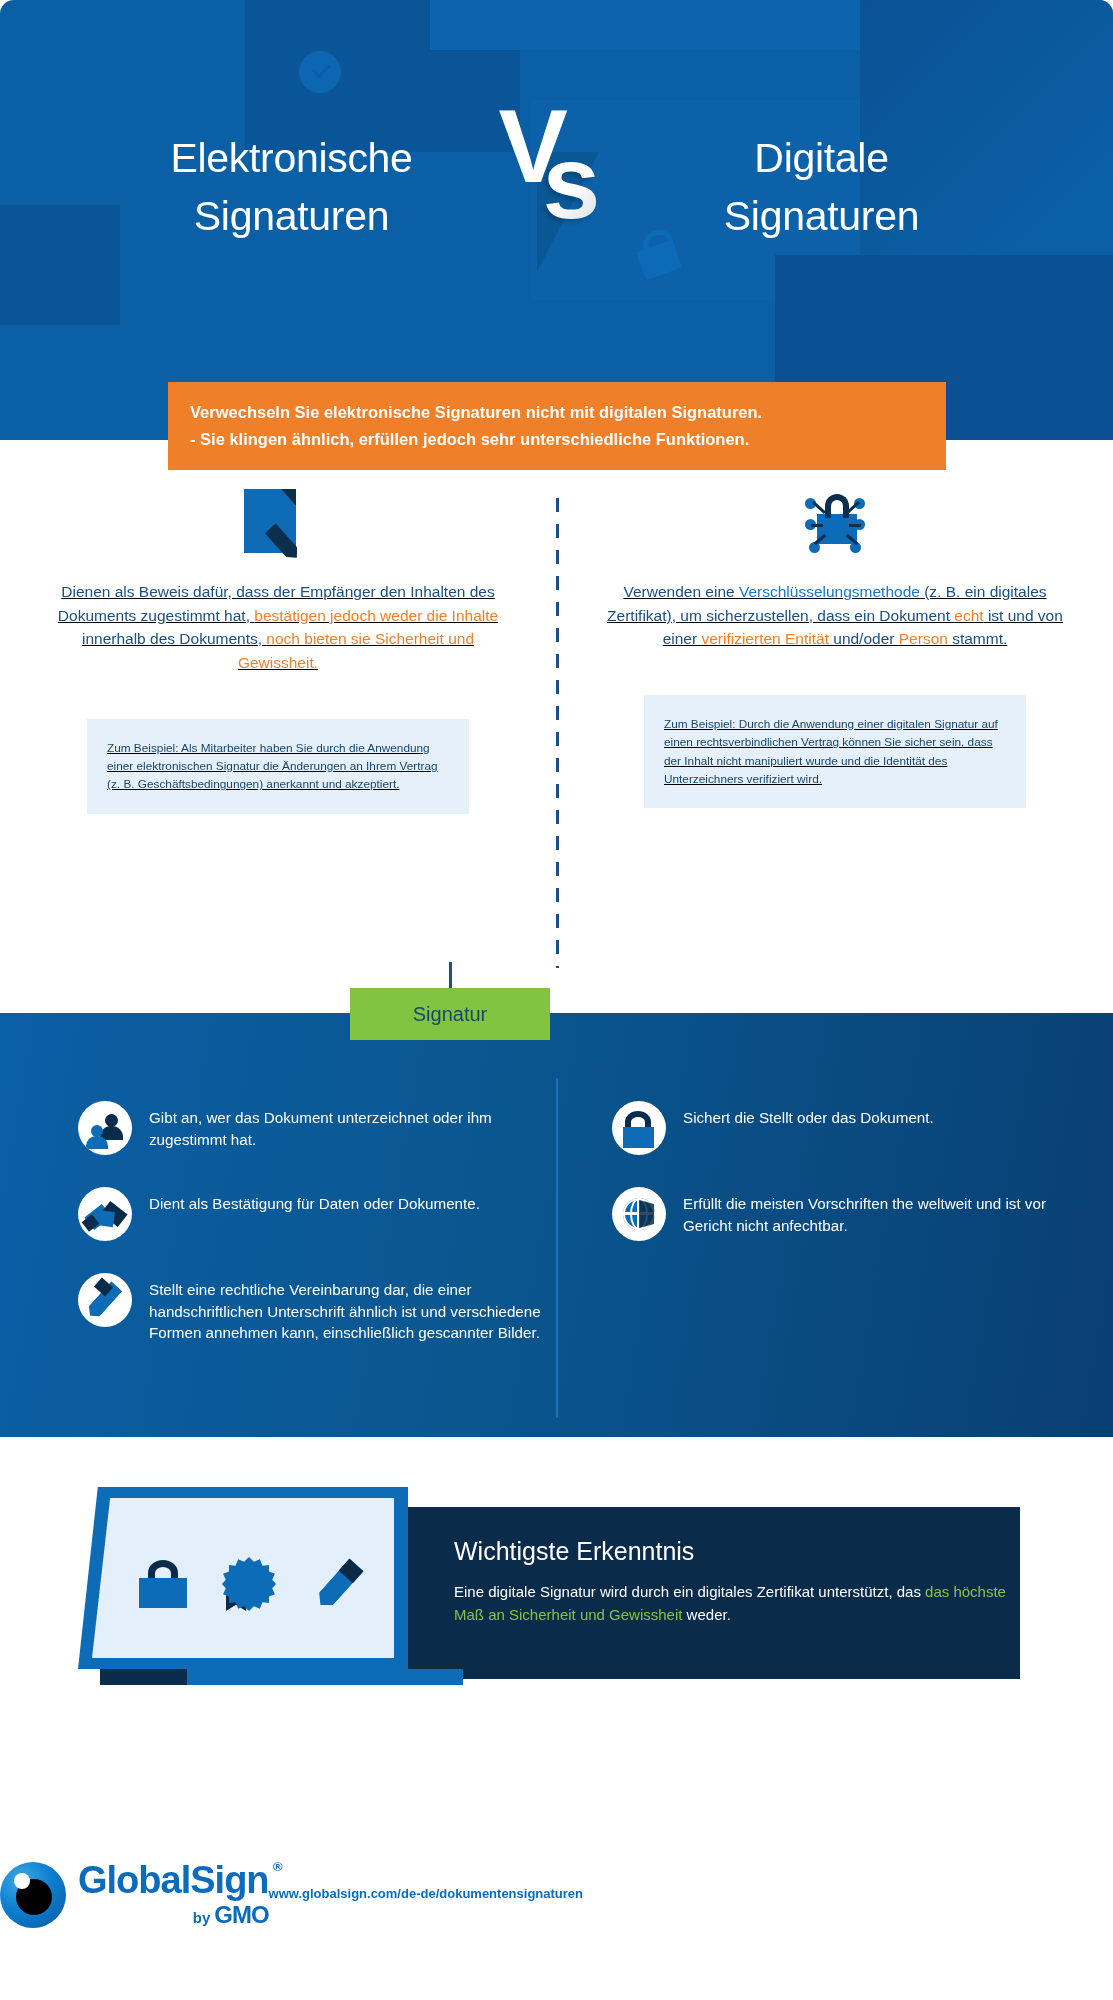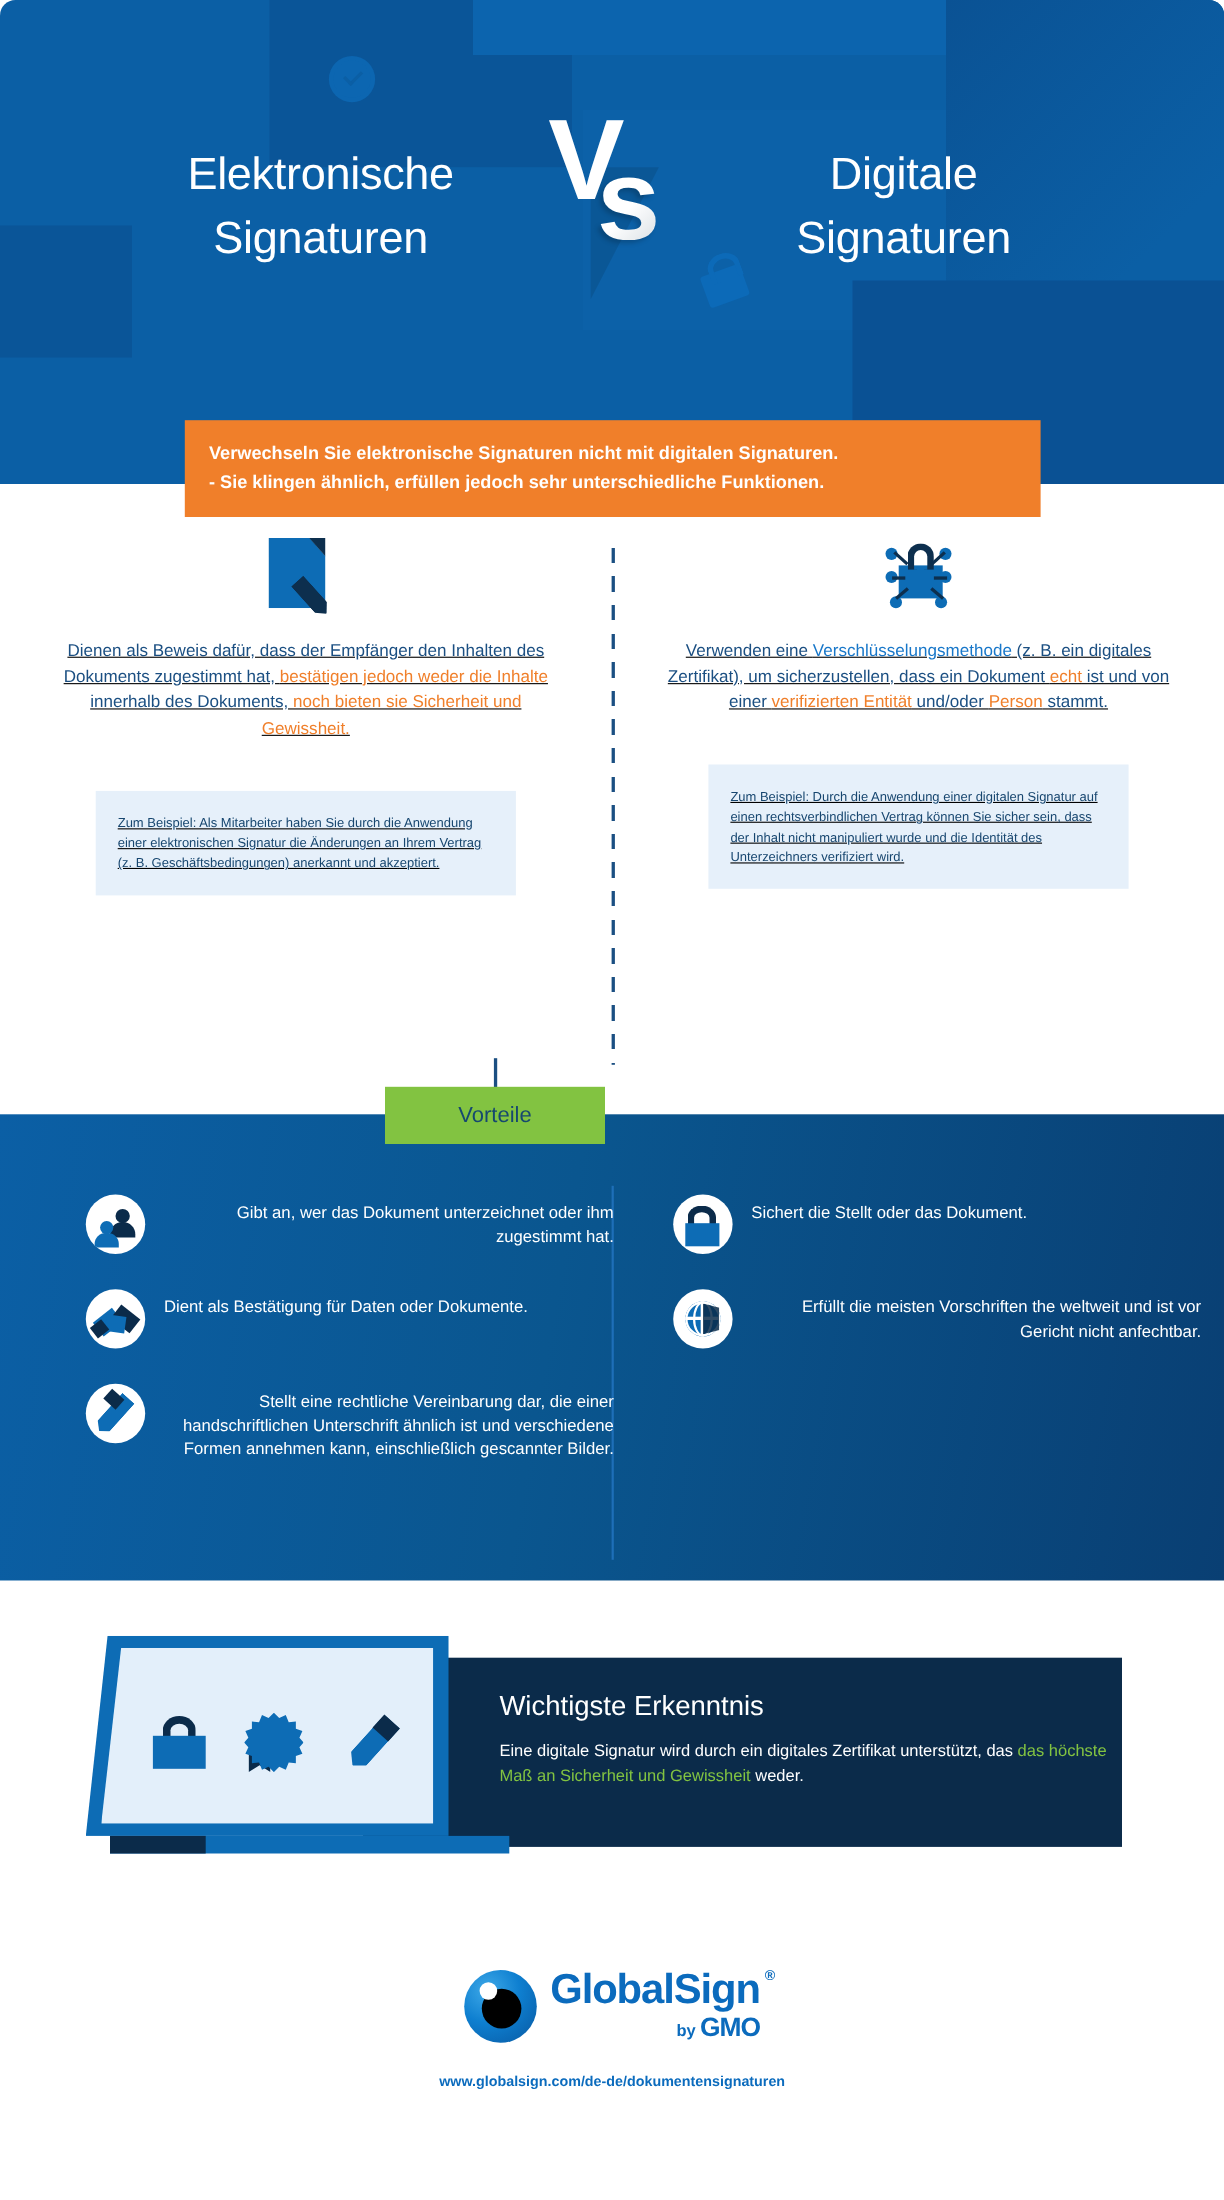--- a/index.html
+++ b/index.html
@@ -203,21 +203,21 @@
   
   .benefits {
     position: absolute; left: 0; top: 1013px;
     width: 1113px; height: 424px;
     background: linear-gradient(100deg, #0b5fa5 0%, #0a568f 45%, #093f73 100%);
   }
   .benefits-divider {
     position: absolute; left: 556px; top: 65px;
     width: 2px; height: 340px; background: #1e6fb8;
   }
-  .ben-col { position: absolute; top: 73px; width: 480px; text-align: right; }
+  .ben-col { position: absolute; top: 88px; width: 480px; }
   .ben-col.left  { left: 78px; }
   .ben-col.right { left: 612px; }
   .ben-item { display: flex; align-items: flex-start; margin-bottom: 32px; }
   .ben-bullet {
     flex: 0 0 54px; width: 54px; height: 54px;
     border-radius: 50%; background: #ffffff;
     position: relative; margin-right: 17px; overflow: hidden;
   }
   .ben-text {
     color: #ffffff; font-size: 15.2px; line-height: 1.43;
@@ -289,21 +289,21 @@
   }
   .li-pen .tip {
     position: absolute; left: 18px; top: 2px; width: 19px; height: 16px;
     background: #0b2b4a; transform: rotate(42deg); transform-origin: 50% 168%;
   }
 
   
   .footer {
     position: absolute; left: 0; top: 1760px;
     width: 1113px; height: 240px;
-    display: flex; flex-direction: column; align-items: center;
+    display: flex; flex-direction: row; align-items: center;
   }
   .logo-row { display: flex; align-items: center; margin-top: 30px; }
   .logo-eye {
     position: relative; width: 66px; height: 66px; border-radius: 50%;
     background: radial-gradient(circle at 32% 28%, #3ea9e8 0%, #0e7fd0 45%, #0857a0 100%);
     margin-right: 12px;
   }
   .logo-eye .pupil {
     position: absolute; left: 16px; top: 17px; width: 36px; height: 36px;
     border-radius: 50%; background: #000000;
@@ -403,21 +403,21 @@
           <div class="wire" style="left:62px;top:38px;width:12px"></div>
           <div class="wire" style="left:58px;top:52px;width:14px;transform:rotate(40deg)"></div>
         </div>
       </div>
       <div class="col-desc" id="desc-right"><span style="color: rgb(27, 79, 130);">Verwenden eine </span><span style="color: rgb(24, 119, 201);">Verschlüsselungsmethode</span><span style="color: rgb(27, 79, 130);"> (z. B. ein digitales Zertifikat), um sicherzustellen, dass ein Dokument </span><span style="color: rgb(240, 127, 42);">echt</span><span style="color: rgb(27, 79, 130);"> ist und von einer </span><span style="color: rgb(240, 127, 42);">verifizierten Entität</span><span style="color: rgb(27, 79, 130);"> und/oder </span><span style="color: rgb(240, 127, 42);">Person</span><span style="color: rgb(27, 79, 130);"> stammt.</span></div>
       <div class="example-box">Zum Beispiel: Durch die Anwendung einer digitalen Signatur auf einen rechtsverbindlichen Vertrag können Sie sicher sein, dass der Inhalt nicht manipuliert wurde und die Identität des Unterzeichners verifiziert wird.</div>
     </div>
   </div>
 
   <div class="vorteile-stem"></div>
-  <div class="vorteile">Vorteile</div>
+  <div class="vorteile">Signatur</div>
 
   <div class="benefits">
     <div class="benefits-divider"></div>
     <div class="ben-col left" id="ben-left">
         <div class="ben-item">
           <div class="ben-bullet">
             <div style="position: absolute; inset: 0px;">
               <div class="bi" style="left: 27px; top: 13px; width: 13px; height: 13px; border-radius: 50%; background: rgb(11, 43, 74);"></div>
               <div class="bi" style="left: 22px; top: 25px; width: 23px; height: 14px; border-radius: 11px 11px 0px 0px; background: rgb(11, 43, 74);"></div>
               <div class="bi" style="left: 13px; top: 24px; width: 12px; height: 12px; border-radius: 50%; background: rgb(13, 108, 181);"></div>

